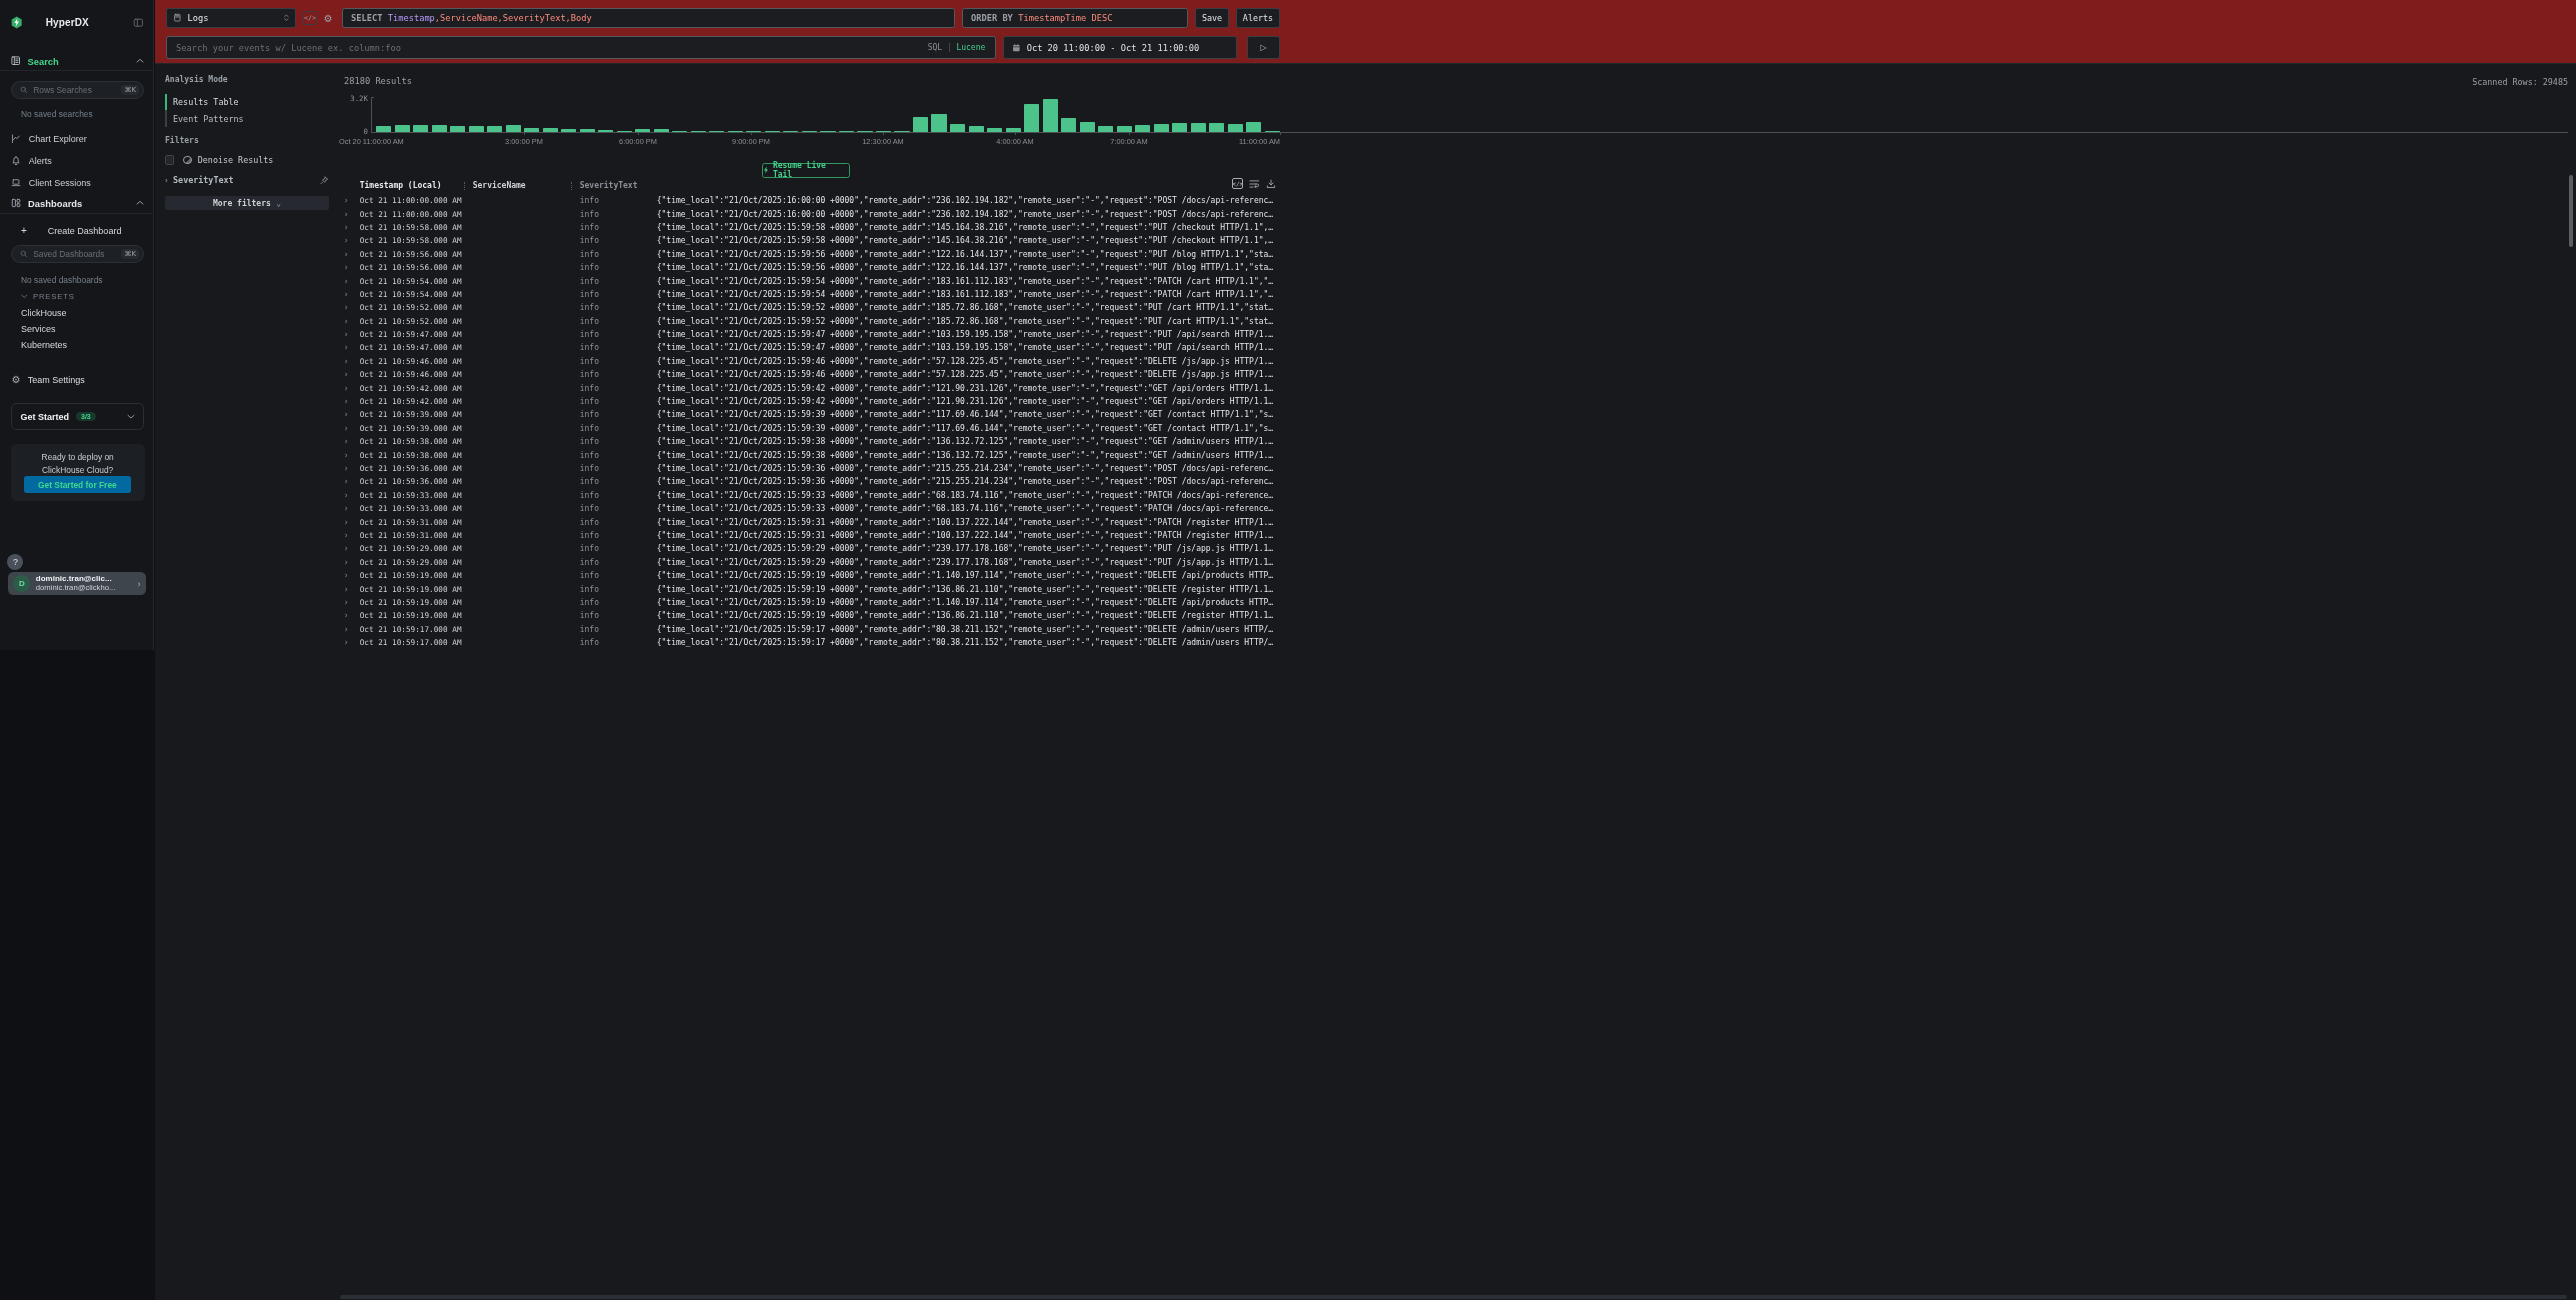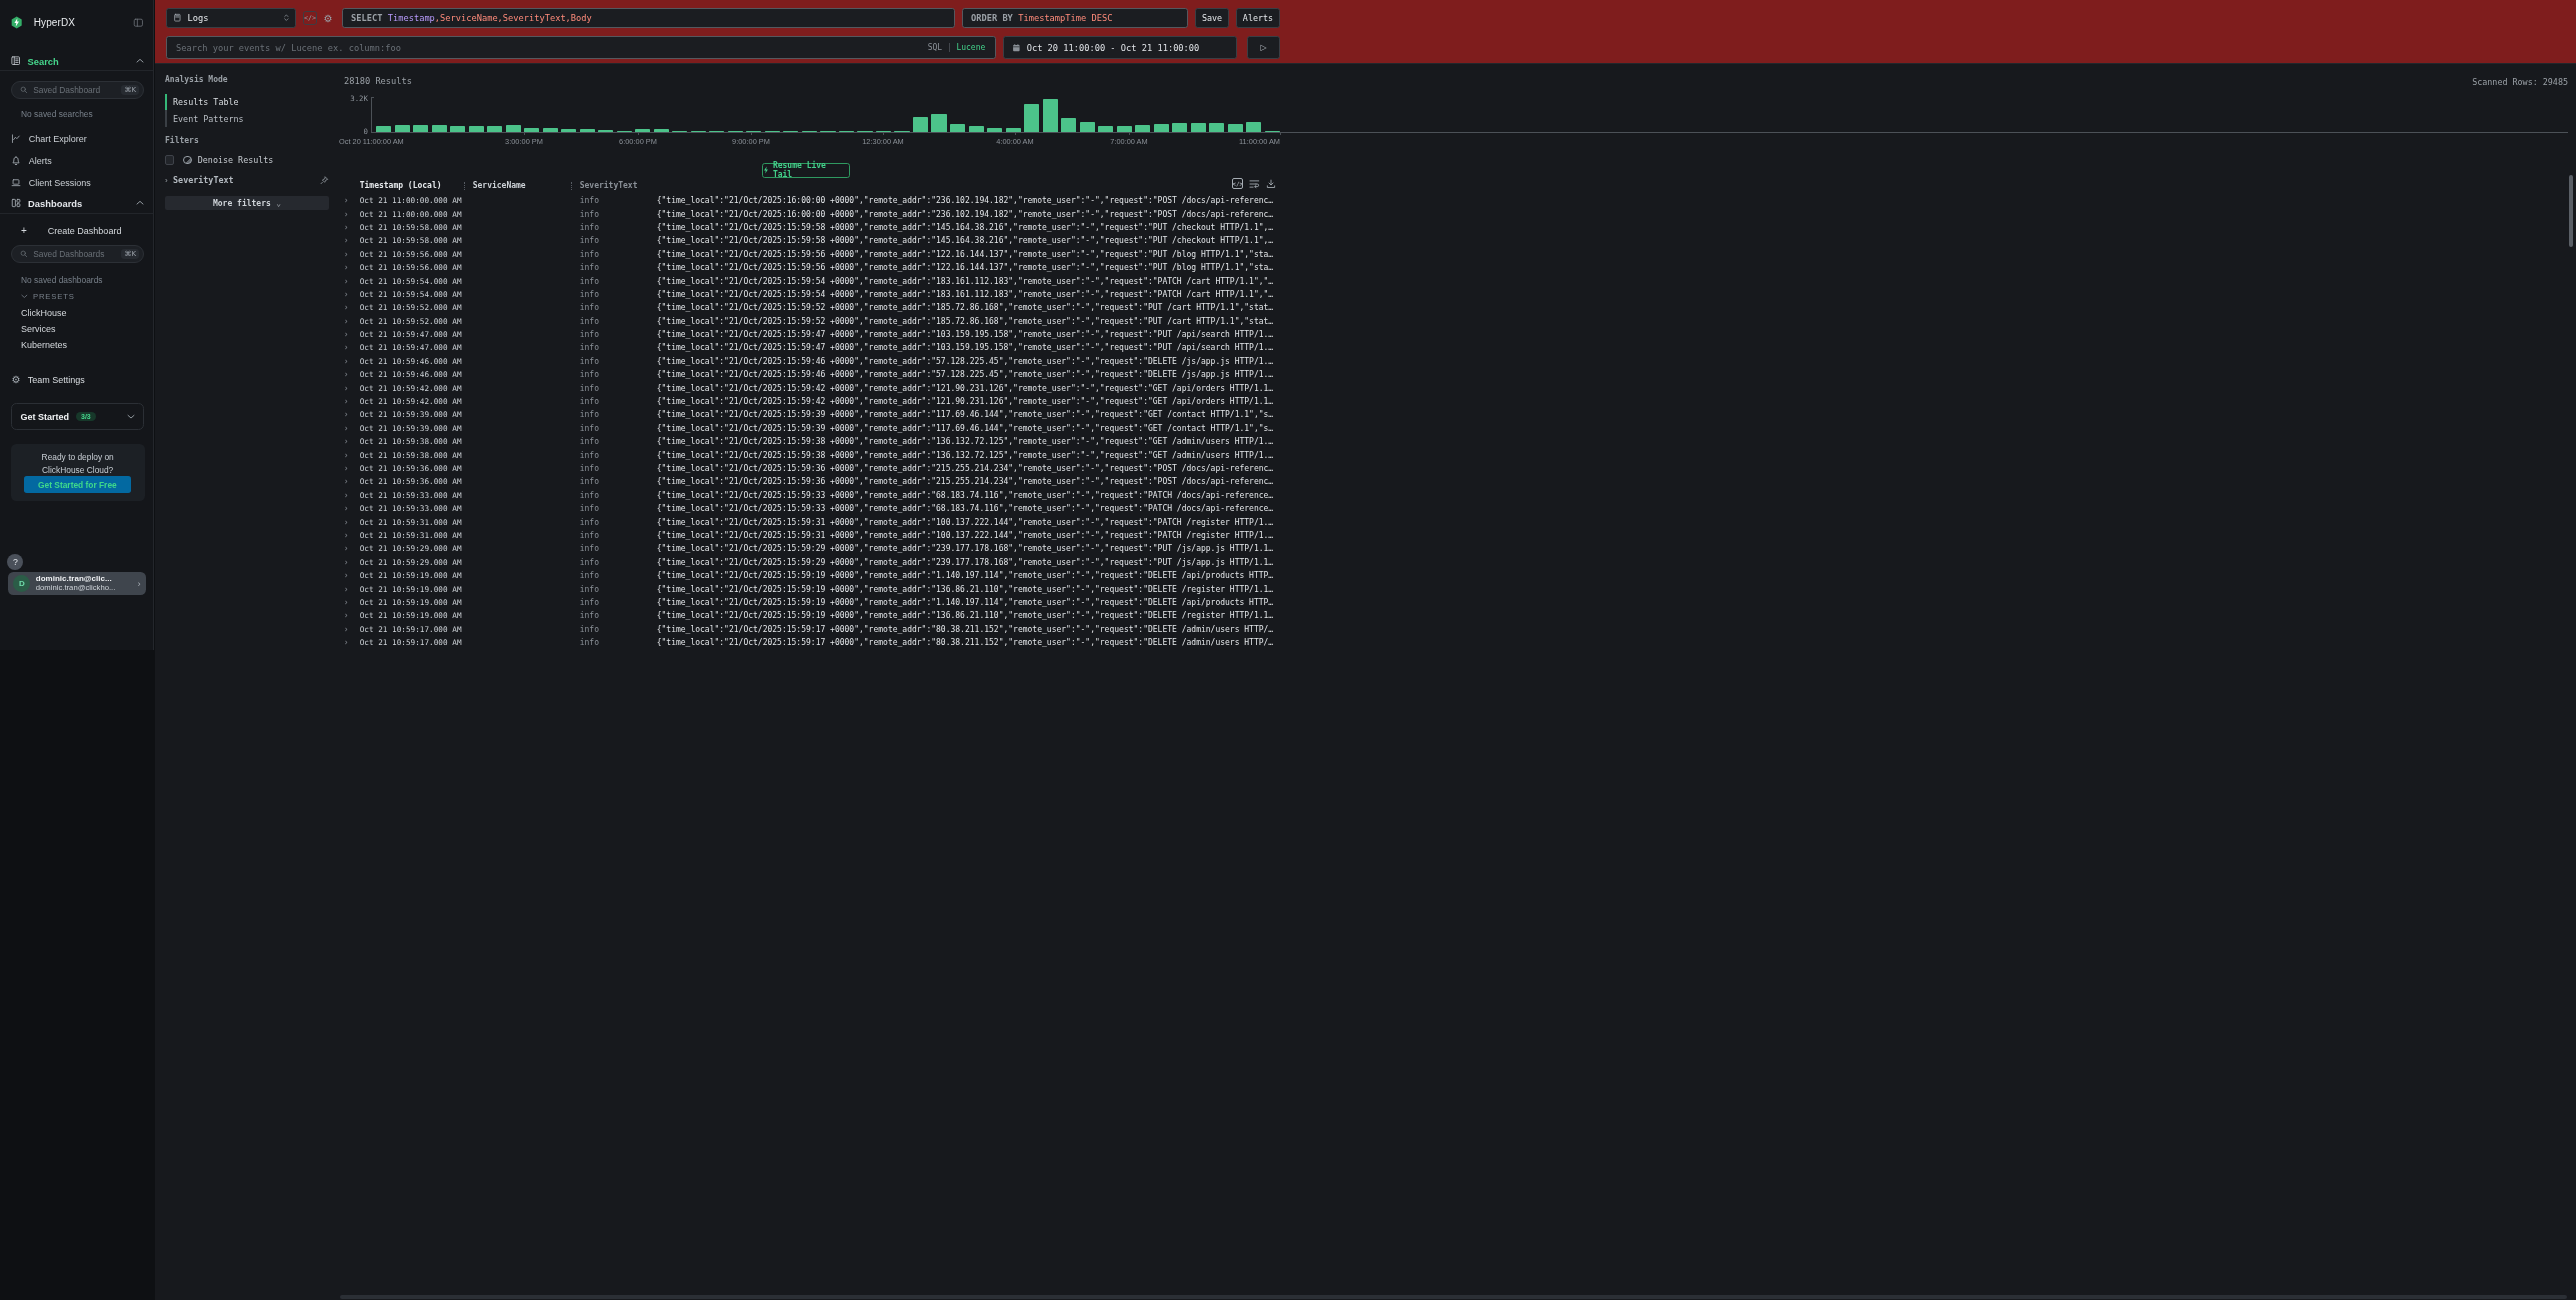--- a/index.html
+++ b/index.html
@@ -6,21 +6,21 @@
   html,body { width:1288px; height:650px; background:#0e1013; overflow:hidden;
     font-family:"Liberation Sans", sans-serif; color:#e9ecef; }
   .mono { font-family:"DejaVu Sans Mono", monospace; }
   svg { display:block; }
   .stroke { fill:none; stroke:#a6adb4; stroke-width:1.4; stroke-linecap:round; stroke-linejoin:round; }
 
   
   #sidebar { position:absolute; left:0; top:0; width:154px; height:650px;
     background:#14161a; border-right:0.7px solid #24272c; }
   .logo-row { position:absolute; left:11.4px; top:14.8px; right:9.4px; height:14.8px; display:flex; align-items:center; }
-  .logo-text { font-size:10px; font-weight:normal; letter-spacing:0.1px; margin-left:11px; }
+  .logo-text { font-size:10px; font-weight:bold; letter-spacing:0.1px; margin-left:23px; }
   .panel-toggle { margin-left:auto; cursor:pointer; }
   .sect-row { position:absolute; left:11.4px; right:9.4px; height:12px; display:flex; align-items:center; }
   .sect-label { font-size:9.4px; font-weight:bold; margin-left:6.7px; }
   .search-sect { top:55px; } .search-sect .sect-label { color:#45d68c; }
   .dash-sect { top:197px; } .dash-sect .sect-label { color:#e3e6ea; font-weight:bold; }
   .sect-chev { margin-left:auto; }
   .divider { position:absolute; left:0; right:0; height:0.7px; background:#22252a; }
   .pill-input { position:absolute; left:11.4px; width:133px; height:18px; background:#1d2025;
     border:0.7px solid #2c3036; border-radius:9.4px; display:flex; align-items:center; padding:0 4px 0 7.4px; cursor:text; }
   .pill-input .ph { font-size:8.4px; color:#6a7077; margin-left:5.4px; }
@@ -191,21 +191,21 @@
   </div>
   <div class="divider" style="top:70px"></div>
 
   <div class="pill-input" style="top:81px">
     <span>
       <svg width="8" height="8" viewBox="0 0 16 16" class="stroke" style="stroke:#6c7278">
           <circle cx="6.5" cy="6.5" r="4.3"></circle>
           <line x1="9.8" y1="9.8" x2="13.5" y2="13.5"></line>
         </svg>
     </span>
-    <span class="ph">Saved Dashboard</span>
+    <span class="ph">Rows Searches</span>
     <span class="kbd">⌘K</span>
   </div>
   <div class="muted-note" style="top:109px">No saved searches</div>
 
   <div class="nav-item" style="top:132px">
     <span>
       <svg width="10" height="9.4" viewBox="0 0 16 16" class="stroke">
           <path d="M2 1.5 V14.5"></path>
           <polyline points="4,9.5 7,5.5 9.5,8 13.5,3.5"></polyline>
         </svg>

